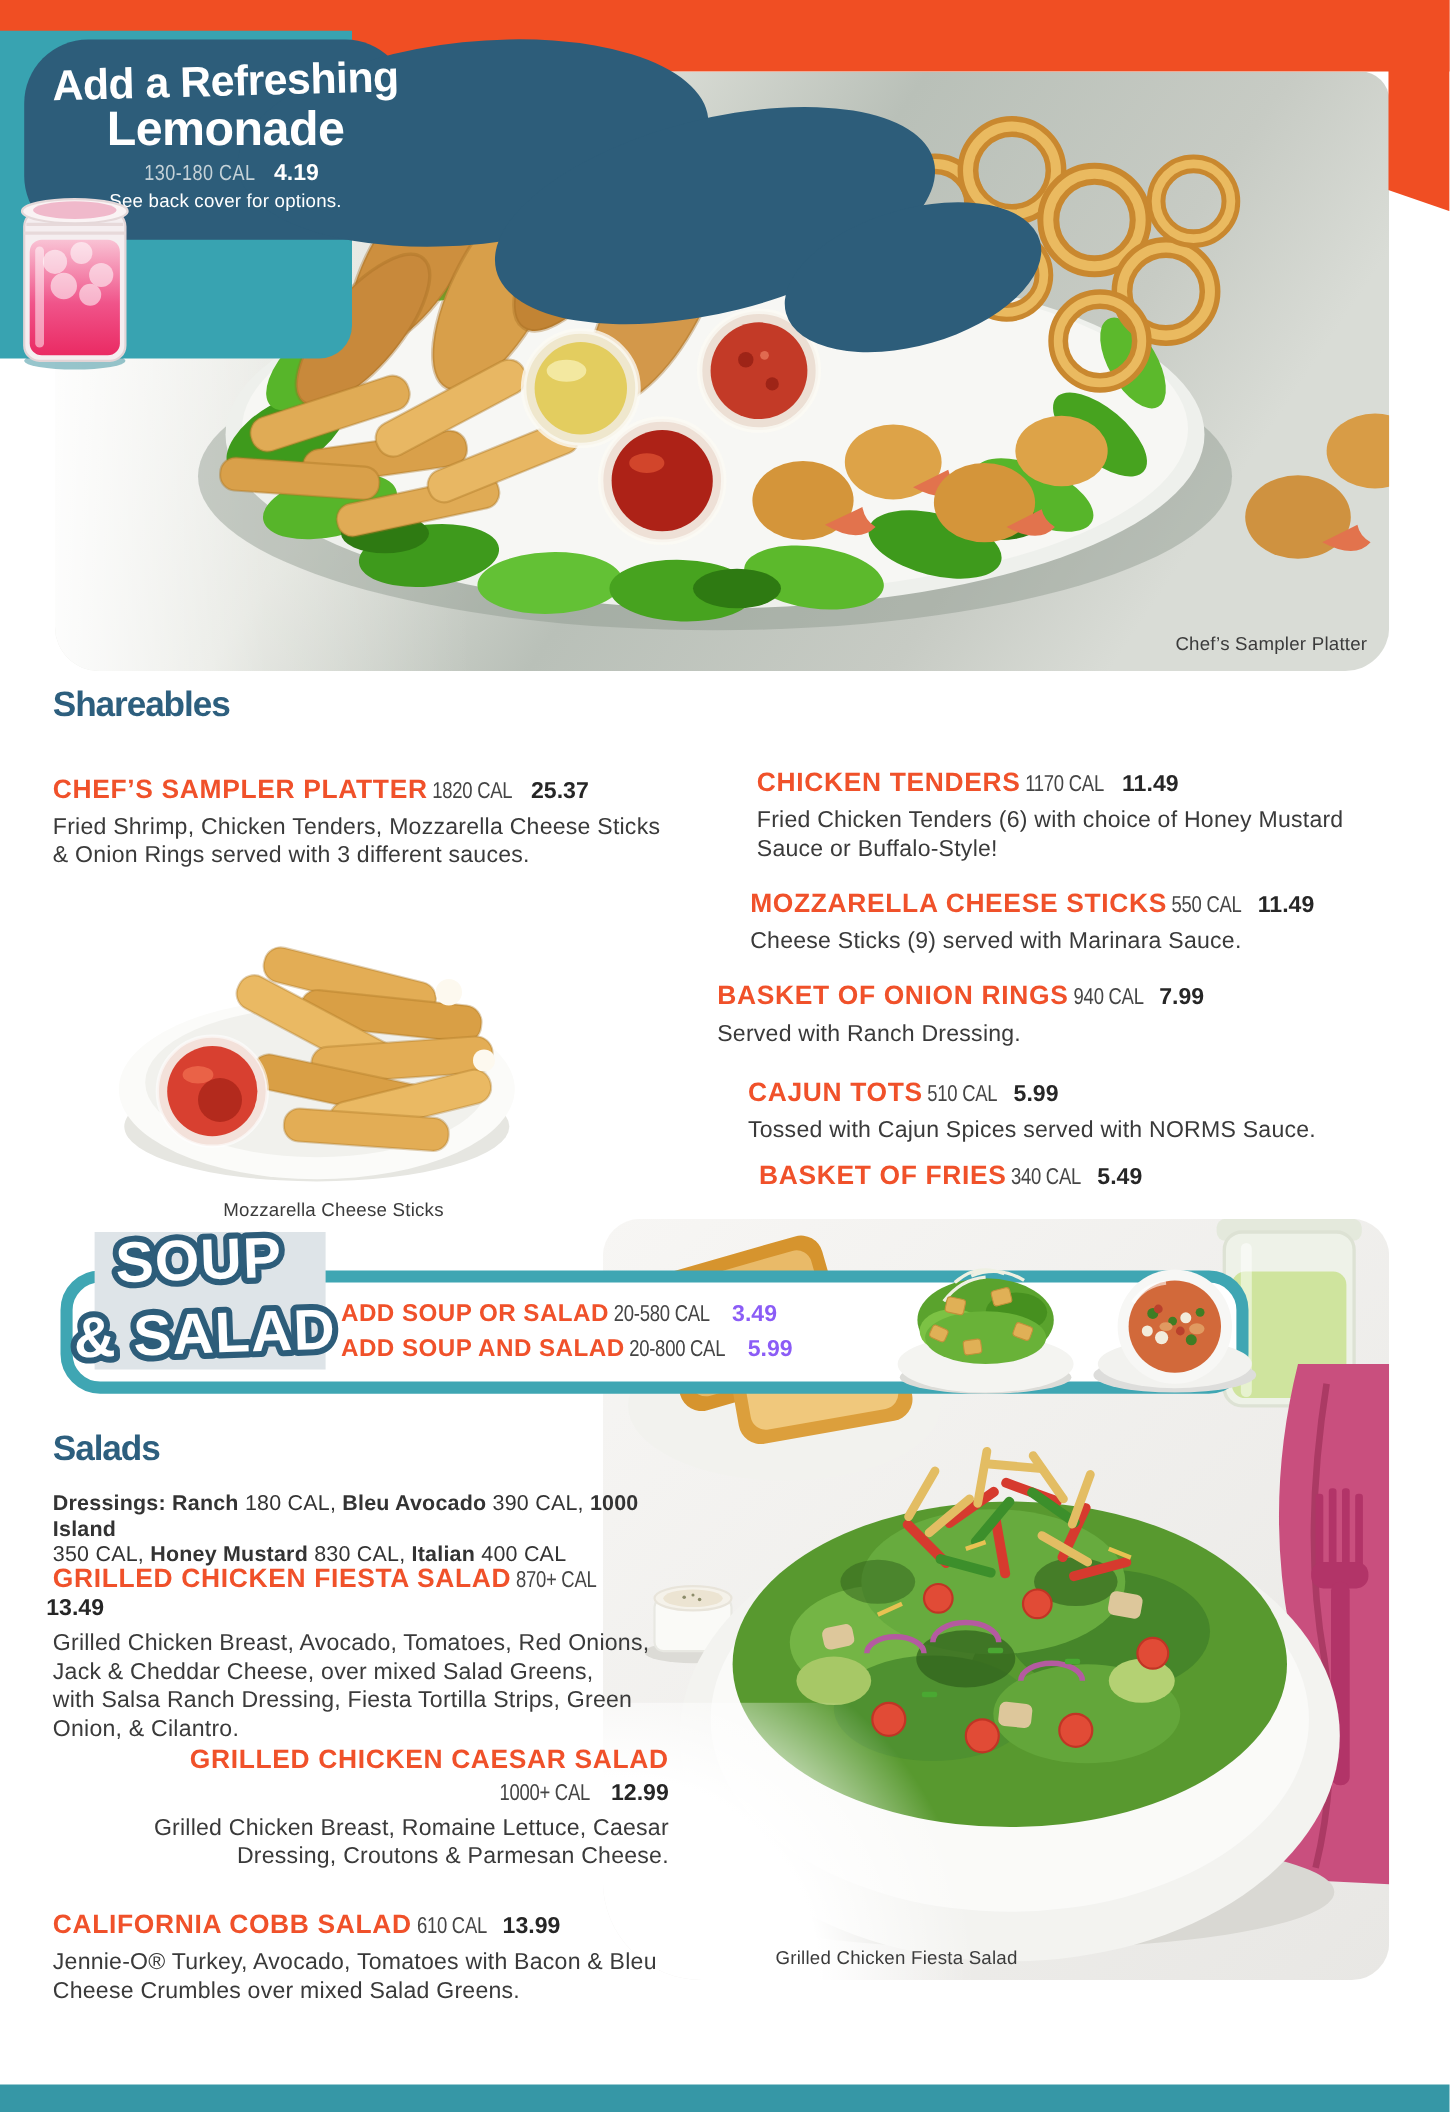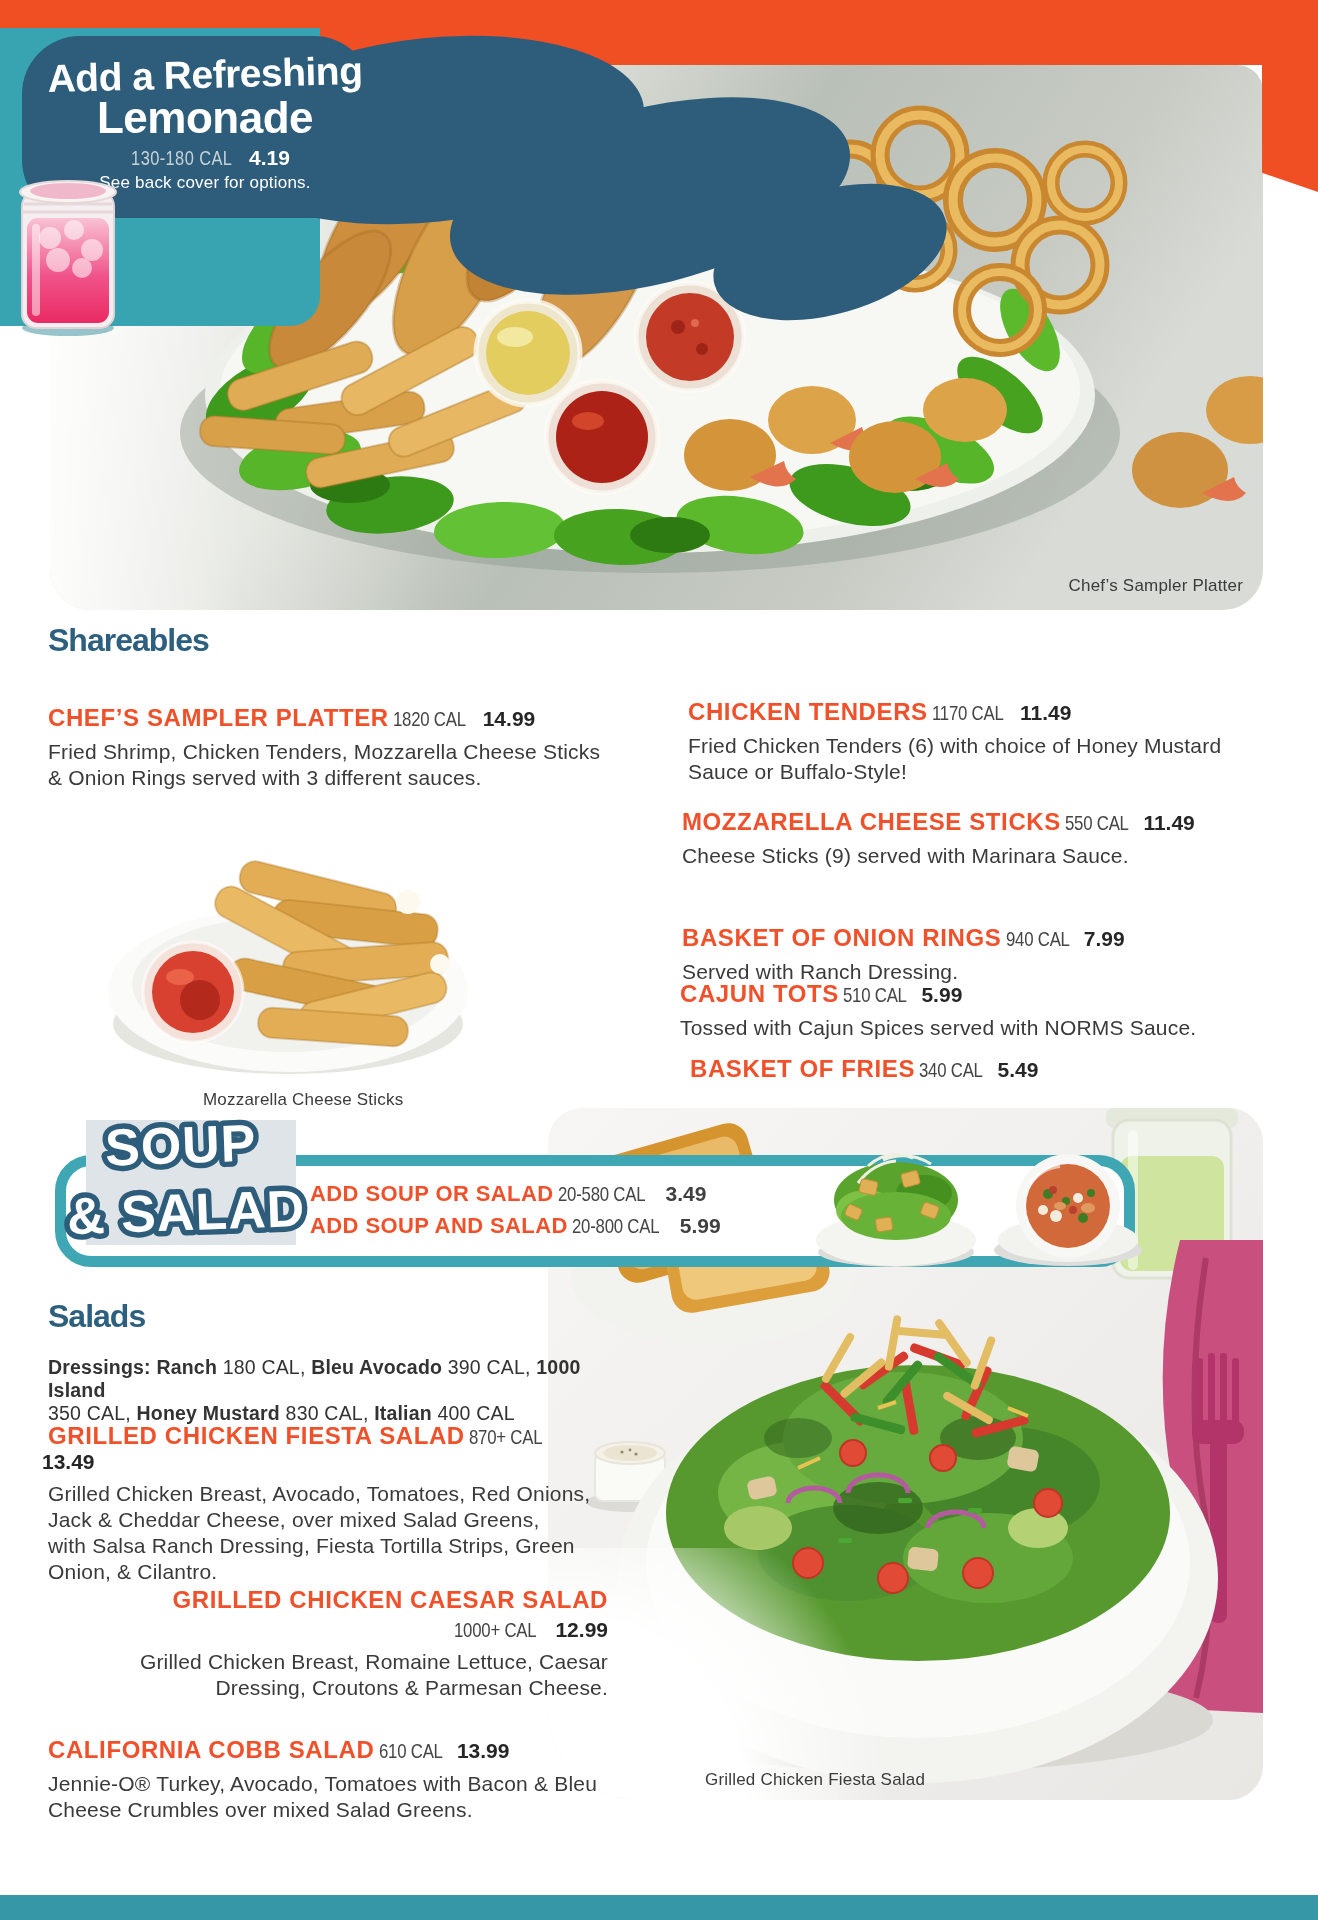--- a/index.html
+++ b/index.html
@@ -52,21 +52,21 @@
   .mozz-cap{left:203px;top:1090px;z-index:3;}
 
   
   .banner{left:55px;top:1155px;width:1080px;height:112px;box-sizing:border-box;
           border:11px solid #3fa6b3;border-radius:36px;background:#fff;z-index:5;}
   .ss-panel{left:86px;top:1120px;width:210px;height:125px;background:#dee4e8;z-index:6;}
   .bubble{left:60px;top:1108px;width:250px;height:145px;z-index:7;transform:rotate(-2deg);}
   .ss-line{z-index:7;white-space:nowrap;}
   .ss-label{font-size:22px;font-weight:bold;color:#f0512a;letter-spacing:.4px;}
   .ss-cal{font-size:21px;}
-  .ss-pr{font-size:21px;font-weight:bold;color:#404040;margin-left:-6px;}
+  .ss-pr{font-size:21px;font-weight:bold;color:#8b5cf6;margin-left:-6px;}
   .banner-img{z-index:8;}
 
   
   .dressings{left:48px;top:1356px;width:570px;font-size:19.5px;line-height:23px;
              color:#333;z-index:5;letter-spacing:.2px;}
   .dressings .b{font-weight:bold;}
   .fiesta{left:548px;top:1108px;width:715px;height:692px;border-radius:34px;
           border-bottom-left-radius:90px;overflow:hidden;z-index:2;}
   .fiesta-fade{left:0;top:440px;width:420px;height:252px;z-index:2;
      background:radial-gradient(circle at 4% 98%, #ffffff 0 38%, rgba(255,255,255,0) 68%);}
@@ -233,21 +233,21 @@
     <ellipse cx="56" cy="25" rx="38" ry="8" fill="#f0b9cb"></ellipse>
     <rect x="20" y="58" width="8" height="92" rx="4" fill="#ffffff" opacity=".5"></rect>
   </svg>
 
   <div class="abs sec-h" style="left:48px;top:622px;">Shareables</div>
 
   <div class="abs mi" style="left:48px;top:704px;width:600px;">
     <div>
       <span class="t">CHEF’S SAMPLER PLATTER</span>
       <span class="cal">1820 CAL</span>
-      <span class="pr">14.99</span>
+      <span class="pr">25.37</span>
     </div>
     <p class="desc">Fried Shrimp, Chicken Tenders, Mozzarella Cheese Sticks
 &amp; Onion Rings served with 3 different sauces.</p>
   </div>
 
   <div class="abs mi" style="left:688px;top:698px;width:600px;">
     <div>
       <span class="t">CHICKEN TENDERS</span>
       <span class="cal">1170 CAL</span>
       <span class="pr">11.49</span>
@@ -258,21 +258,21 @@
 
   <div class="abs mi" style="left:682px;top:808px;width:600px;">
     <div>
       <span class="t">MOZZARELLA CHEESE STICKS</span>
       <span class="cal">550 CAL</span>
       <span class="pr">11.49</span>
     </div>
     <p class="desc">Cheese Sticks (9) served with Marinara Sauce.</p>
   </div>
 
-  <div class="abs mi" style="left:682px;top:892px;width:600px;margin-top:32px;">
+  <div class="abs mi" style="left:652px;top:892px;width:600px;">
     <div>
       <span class="t">BASKET OF ONION RINGS</span>
       <span class="cal">940 CAL</span>
       <span class="pr">7.99</span>
     </div>
     <p class="desc">Served with Ranch Dressing.</p>
   </div>
 
   <div class="abs mi" style="left:680px;top:980px;width:600px;">
     <div>

